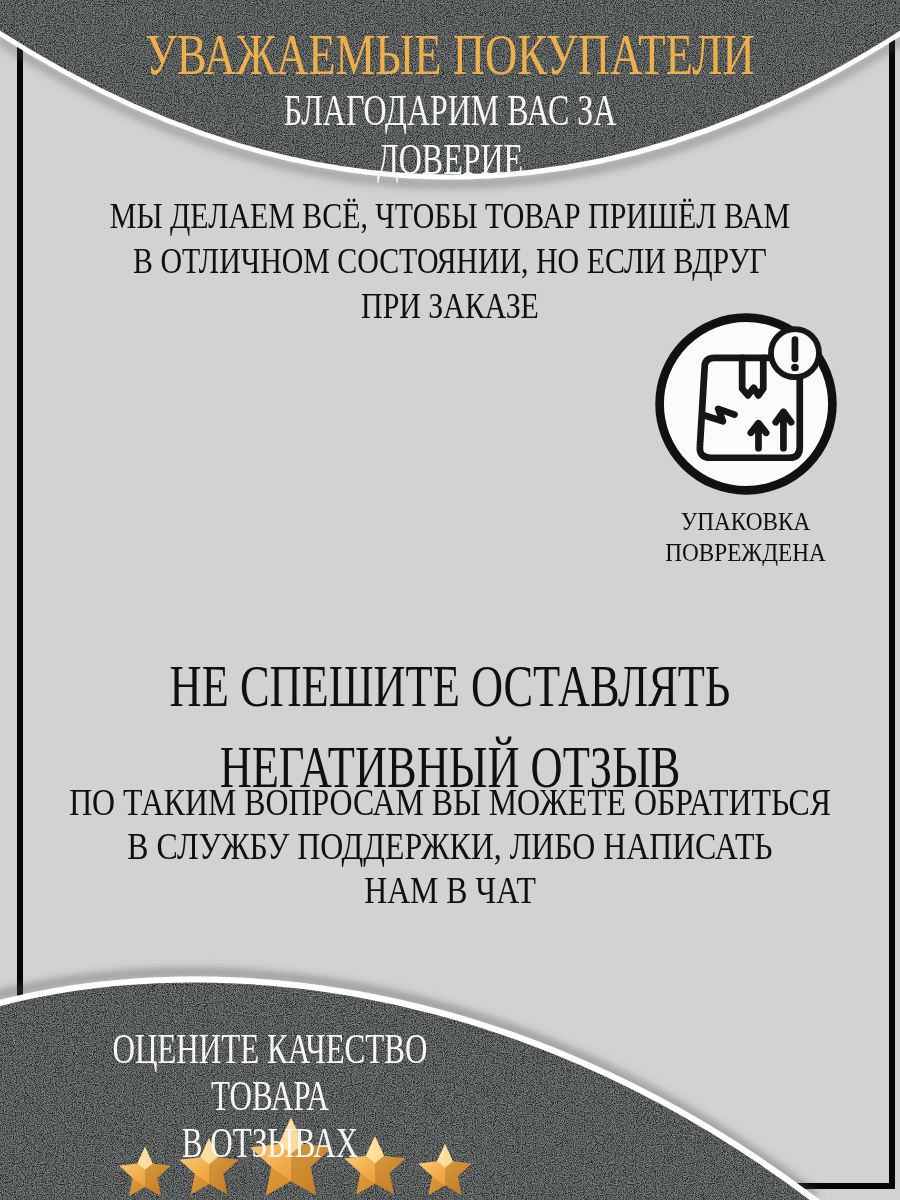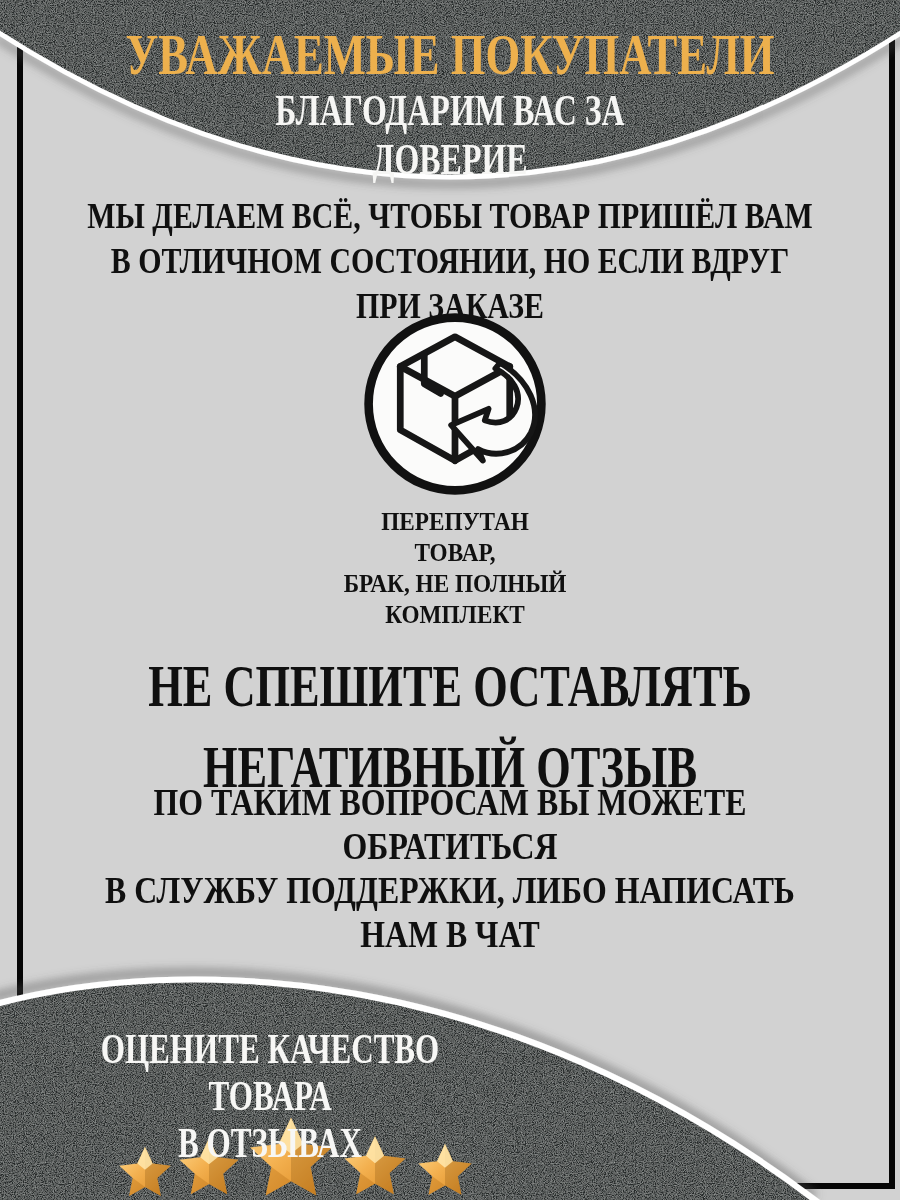--- a/index.html
+++ b/index.html
@@ -1,20 +1,20 @@
 <!DOCTYPE html>
 <html><head>
 <meta charset="utf-8">
 <style>
   html,body{margin:0;padding:0;background:#888;}
   .page{
     position:relative; width:900px; height:1200px; overflow:hidden;
     background:#d2d2d2;
     font-family:"Liberation Serif", serif;
-    font-weight:bold;
+    font-weight:normal;
   }
   .frame{
     position:absolute; left:17px; top:12px; width:878px; height:1177px;
     border:6px solid #060606; box-sizing:border-box; z-index:1;
   }
   .bg-svg{position:absolute; left:0; top:0; z-index:2;}
   .layer{position:absolute; z-index:3; text-align:center; color:#101010;}
   .hdr-title{left:0; top:24px; width:900px; font-size:58px; line-height:62px;
     color:#edb04d; transform:scaleX(.77); letter-spacing:0;}
   .hdr-sub{left:0; top:86px; width:900px; font-size:45px; line-height:49px;
@@ -94,38 +94,42 @@
     <div>ДОВЕРИЕ</div>
   </div>
 
   <div class="layer intro">
     <div>МЫ ДЕЛАЕМ ВСЁ, ЧТОБЫ ТОВАР ПРИШЁЛ ВАМ</div>
     <div>В ОТЛИЧНОМ СОСТОЯНИИ, НО ЕСЛИ ВДРУГ</div>
     <div>ПРИ ЗАКАЗЕ</div>
   </div>
 
 
-  <div class="issue issue-2">
+
+  <div class="issue issue-3">
     <svg class="badge" viewBox="0 0 200 200">
       <circle cx="100" cy="100" r="90" fill="#fbfbfa" stroke="#111" stroke-width="9"></circle>
-      <g fill="none" stroke="#161616" stroke-width="7" stroke-linecap="round" stroke-linejoin="round">
-        <path d="M100,30 L157,61 L100,92 L43,61 Z"></path>
-        <path d="M43,61 V127 L100,159 V92"></path>
-        <path d="M157,61 V127 L100,159"></path>
-        <path d="M68,48 V79 L85,89"></path>
+      <g fill="none" stroke="#161616" stroke-width="7" stroke-linejoin="round" stroke-linecap="round">
+        <path d="M67,52 H145 Q156,52 156,63 V145 Q156,156 145,156 H63 Q51,156 52,144 L57,60 Q58,52 67,52 Z"></path>
+        <path d="M96,52 V84 L102,91 L108,83 L113,91 L118,84 V52"></path>
+        <path d="M57,112 L76,118 L71,105 L88,111"></path>
+        <path d="M113,146 V122 M105,130 L113,120 L121,130"></path>
+        <path d="M139,146 V110 M131,119 L139,108 L147,119"></path>
       </g>
-      <path d="M147,57 C177,75 191,105 179,130 C168,151 143,157 124,147 L129,159 L96,122 L135,105 L131,117 C146,123 159,117 164,104 C170,88 160,72 142,63 Z" fill="#fbfbfa" stroke="#161616" stroke-width="6" stroke-linejoin="round"></path>
+      <g>
+        <circle cx="151" cy="47" r="25" fill="#fbfbfa" stroke="#161616" stroke-width="6"></circle>
+        <path d="M151,33 V53" stroke="#161616" stroke-width="7" stroke-linecap="round" fill="none"></path>
+        <circle cx="151" cy="62" r="4" fill="#161616"></circle>
+      </g>
     </svg>
     <div class="issue-label">
-      <div>ПЕРЕПУТАН ТОВАР,</div>
-      <div>БРАК, НЕ ПОЛНЫЙ</div>
-      <div>КОМПЛЕКТ</div>
+      <div>УПАКОВКА</div>
+      <div>ПОВРЕЖДЕНА</div>
     </div>
   </div>
-
 
   <div class="layer warn-title">
     <div>НЕ СПЕШИТЕ ОСТАВЛЯТЬ</div>
     <div>НЕГАТИВНЫЙ ОТЗЫВ</div>
   </div>
 
   <div class="layer warn-body">
     <div>ПО ТАКИМ ВОПРОСАМ ВЫ МОЖЕТЕ ОБРАТИТЬСЯ</div>
     <div>В СЛУЖБУ ПОДДЕРЖКИ, ЛИБО НАПИСАТЬ</div>
     <div>НАМ В ЧАТ</div>

